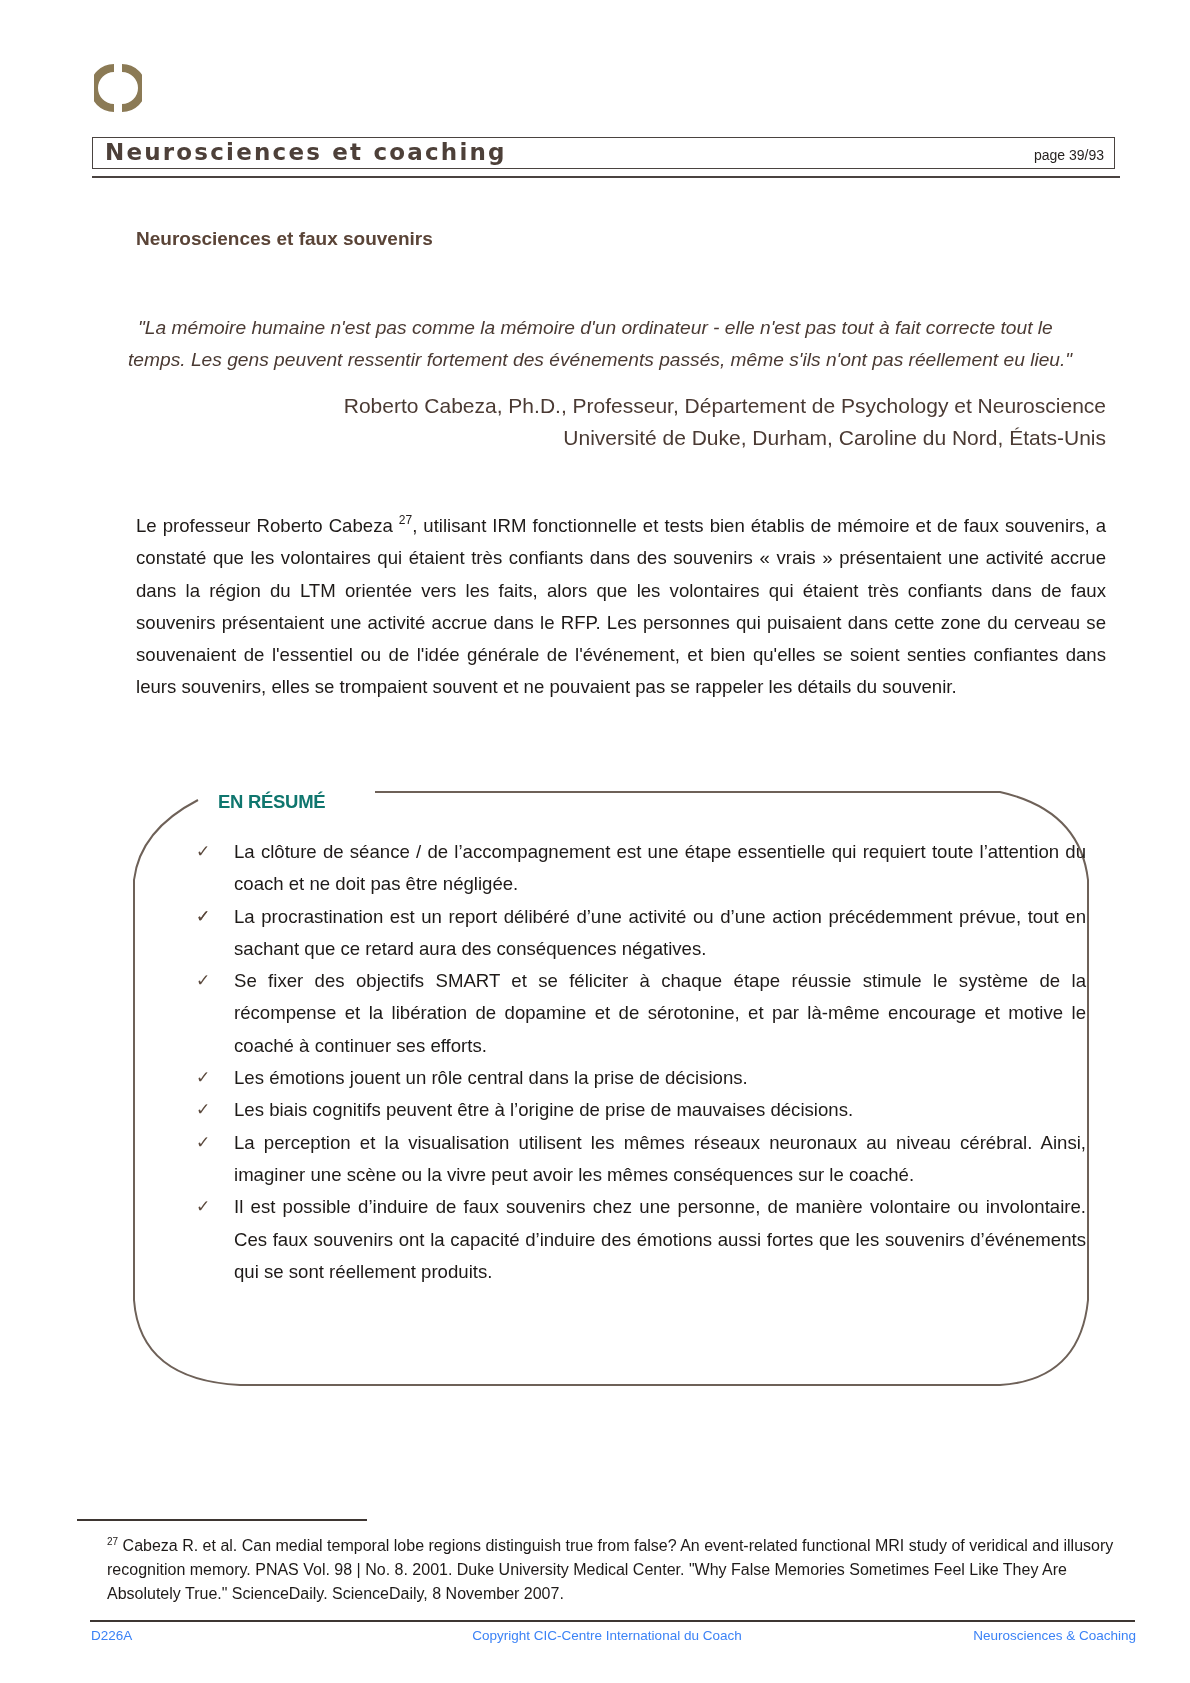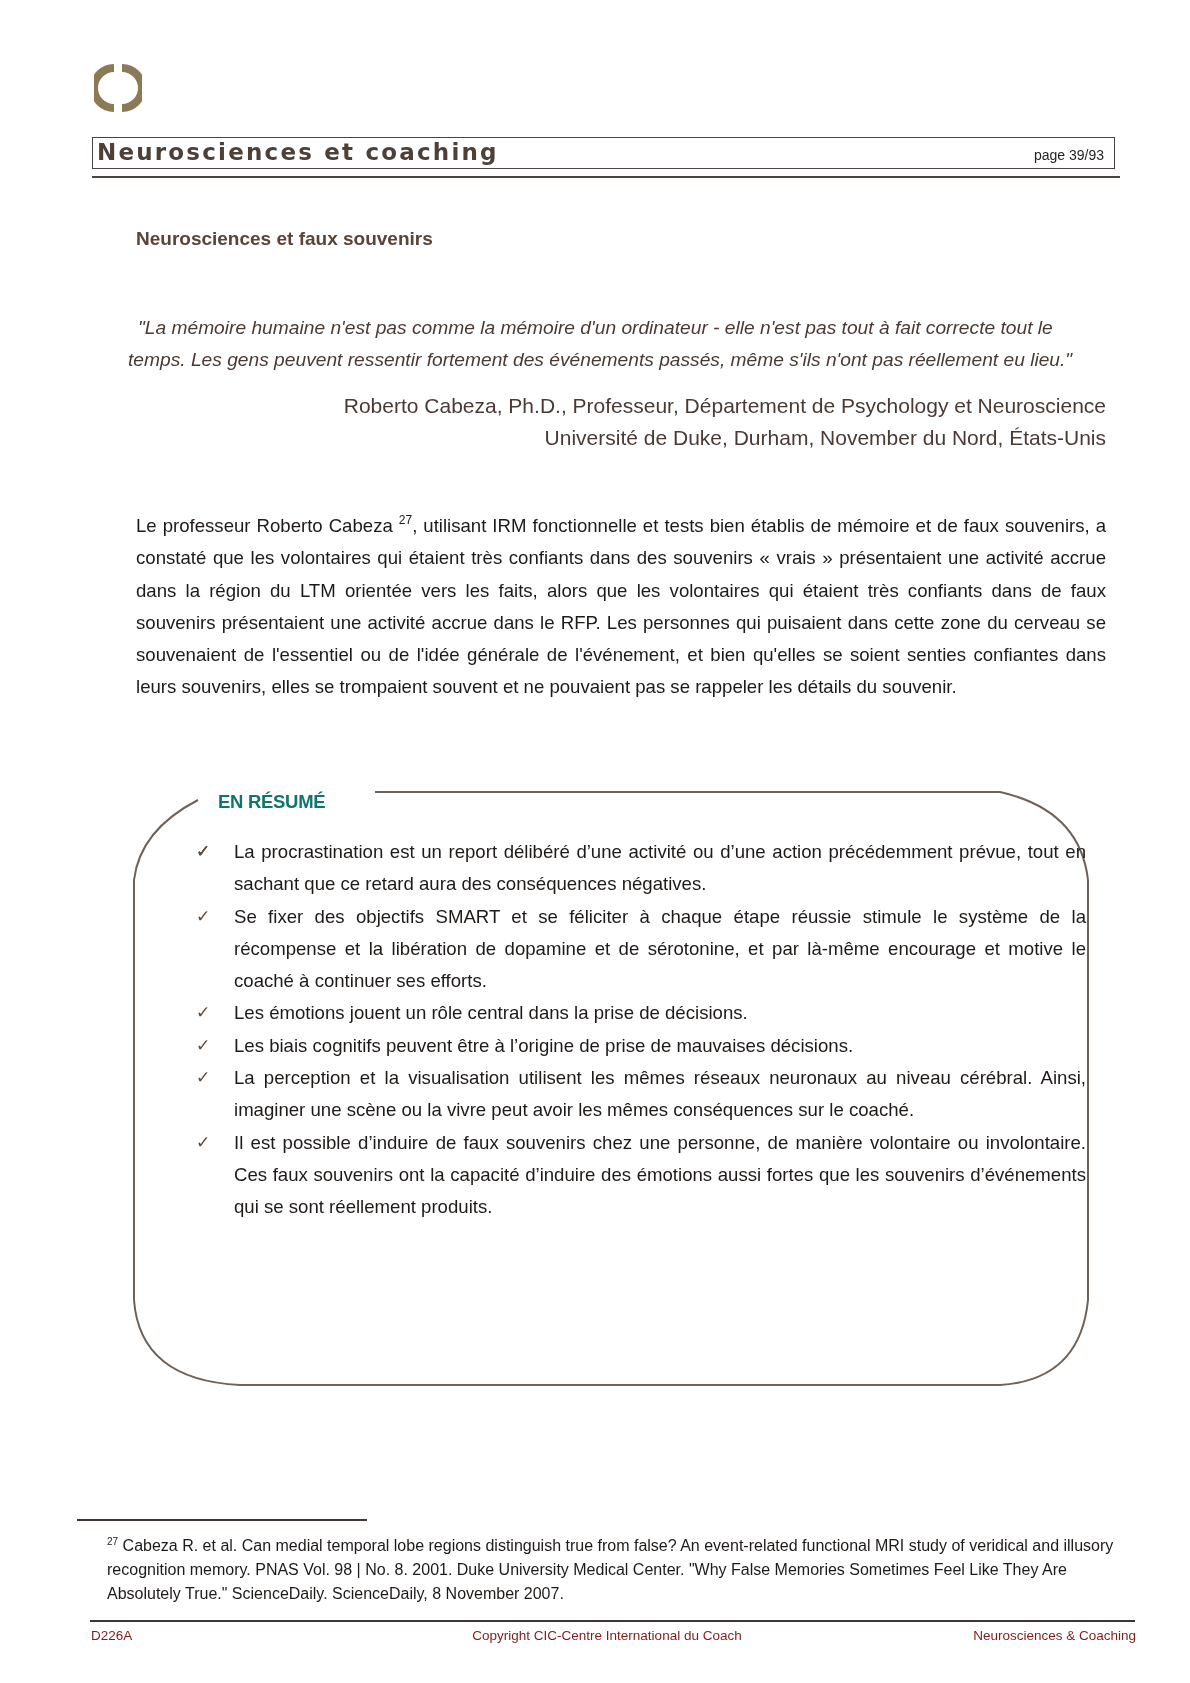--- a/index.html
+++ b/index.html
@@ -6,21 +6,21 @@
   body {
     width: 1190px; height: 1683px; position: relative; overflow: hidden;
     font-family: "Liberation Sans", sans-serif; color: #1e1a18;
   }
   .logo { position: absolute; left: 94px; top: 64px; width: 48px; height: 48px; }
   .header-box {
     position: absolute; left: 92px; top: 137px; width: 1023px; height: 32px;
     border: 1.5px solid #4a4340; box-sizing: border-box;
   }
   .header-title {
-    position: absolute; left: 4px; top: 1px;
+    position: absolute; left: 12px; top: 1px;
     font-family: "DejaVu Sans", sans-serif; font-weight: bold; font-size: 23px;
     letter-spacing: 2.2px; color: #4d4039;
   }
   .header-page {
     position: absolute; right: 10px; top: 9px;
     font-family: "Liberation Sans", sans-serif; font-size: 14px; color: #231f1d;
   }
   .header-rule { position: absolute; left: 92px; top: 176px; width: 1028px; height: 1.5px; background: #4a4340; }
 
   .section-title {
@@ -59,21 +59,21 @@
     position: absolute; left: 0; top: 0; width: 22px; color: #5c4a3e; font-size: 17px;
   }
 
   .fn-rule { position: absolute; left: 77px; top: 1519px; width: 290px; height: 1.5px; background: #3e3632; }
   .footnote {
     position: absolute; left: 90px; top: 1534px; width: 1030px;
     font-size: 16px; line-height: 24px; color: #1e1a18; margin-left: 17px;
   }
   .footnote sup { font-size: 10px; vertical-align: 6px; line-height: 0; }
   .footer-rule { position: absolute; left: 90px; top: 1620px; width: 1045px; height: 1.5px; background: #3e3632; }
-  .footer { position: absolute; top: 1628px; font-size: 13.5px; color: #7f1d1d; }
+  .footer { position: absolute; top: 1628px; font-size: 13.5px; color: #3b82f6; }
   .footer.left { left: 91px; }
   .footer.center { left: 12px; width: 1190px; text-align: center; }
   .footer.right { right: 54px; }
 </style>
 </head>
 <body>
 
 <svg class="logo" viewBox="0 0 48 48">
   <path d="M20 4 A20 20 0 0 0 20 44" fill="none" stroke="#8b7a55" stroke-width="8"></path>
   <path d="M28 4 A20 20 0 0 1 28 44" fill="none" stroke="#8b7a55" stroke-width="8"></path>
@@ -86,32 +86,32 @@
 <div class="header-rule"></div>
 
 <div class="section-title">Neurosciences et faux souvenirs</div>
 
 <div class="quote">
   <span class="l1">"La mémoire humaine n'est pas comme la mémoire d'un ordinateur - elle n'est pas tout à fait correcte tout le</span>
   <span>temps. Les gens peuvent ressentir fortement des événements passés, même s'ils n'ont pas réellement eu lieu."</span>
 </div>
 <div class="attrib">
   <div>Roberto Cabeza, Ph.D., Professeur, Département de Psychology et Neuroscience</div>
-  <div>Université de Duke, Durham, November du Nord, États-Unis</div>
+  <div>Université de Duke, Durham, Caroline du Nord, États-Unis</div>
 </div>
 
 <div class="body-para"><span>Le professeur Roberto Cabeza </span><sup>27</sup><span>, utilisant IRM fonctionnelle et tests bien établis de mémoire et de faux souvenirs, a constaté que les volontaires qui étaient très confiants dans des souvenirs « vrais » présentaient une activité accrue dans la région du LTM orientée vers les faits, alors que les volontaires qui étaient très confiants dans de faux souvenirs présentaient une activité accrue dans le RFP. Les personnes qui puisaient dans cette zone du cerveau se souvenaient de l'essentiel ou de l'idée générale de l'événement, et bien qu'elles se soient senties confiantes dans leurs souvenirs, elles se trompaient souvent et ne pouvaient pas se rappeler les détails du souvenir.</span></div>
 
 <svg class="summary-svg">
   <path d="M 198 800 Q 140 830 134 880 L 134 1300 Q 140 1380 240 1385 L 1000 1385 Q 1080 1380 1088 1300 L 1088 880 Q 1080 810 1000 792 L 375 792" fill="none" stroke="#6e6158" stroke-width="2"></path>
 </svg>
 <div class="summary-label">EN RÉSUMÉ</div>
 
 <ul class="summary-list">
-  <li><span class="check">✓</span></li>
+  <li><span class="check">✓</span><span>La clôture de séance / de l’accompagnement est une étape essentielle qui requiert toute l’attention du coach et ne doit pas être négligée.</span></li>
   <li><span class="check">✓</span></li>
   <li><span class="check">✓</span><span>La procrastination est un report délibéré d’une activité ou d’une action précédemment prévue, tout en sachant que ce retard aura des conséquences négatives.</span></li>
   <li><span class="check">✓</span><span>Se fixer des objectifs SMART et se féliciter à chaque étape réussie stimule le système de la récompense et la libération de dopamine et de sérotonine, et par là-même encourage et motive le coaché à continuer ses efforts.</span></li>
   <li><span class="check">✓</span><span>Les émotions jouent un rôle central dans la prise de décisions.</span></li>
   <li><span class="check">✓</span><span>Les biais cognitifs peuvent être à l’origine de prise de mauvaises décisions.</span></li>
   <li><span class="check">✓</span><span>La perception et la visualisation utilisent les mêmes réseaux neuronaux au niveau cérébral. Ainsi, imaginer une scène ou la vivre peut avoir les mêmes conséquences sur le coaché.</span></li>
   <li><span class="check">✓</span><span>Il est possible d’induire de faux souvenirs chez une personne, de manière volontaire ou involontaire. Ces faux souvenirs ont la capacité d’induire des émotions aussi fortes que les souvenirs d’événements qui se sont réellement produits.</span></li>
 </ul>
 
 <div class="fn-rule"></div>

